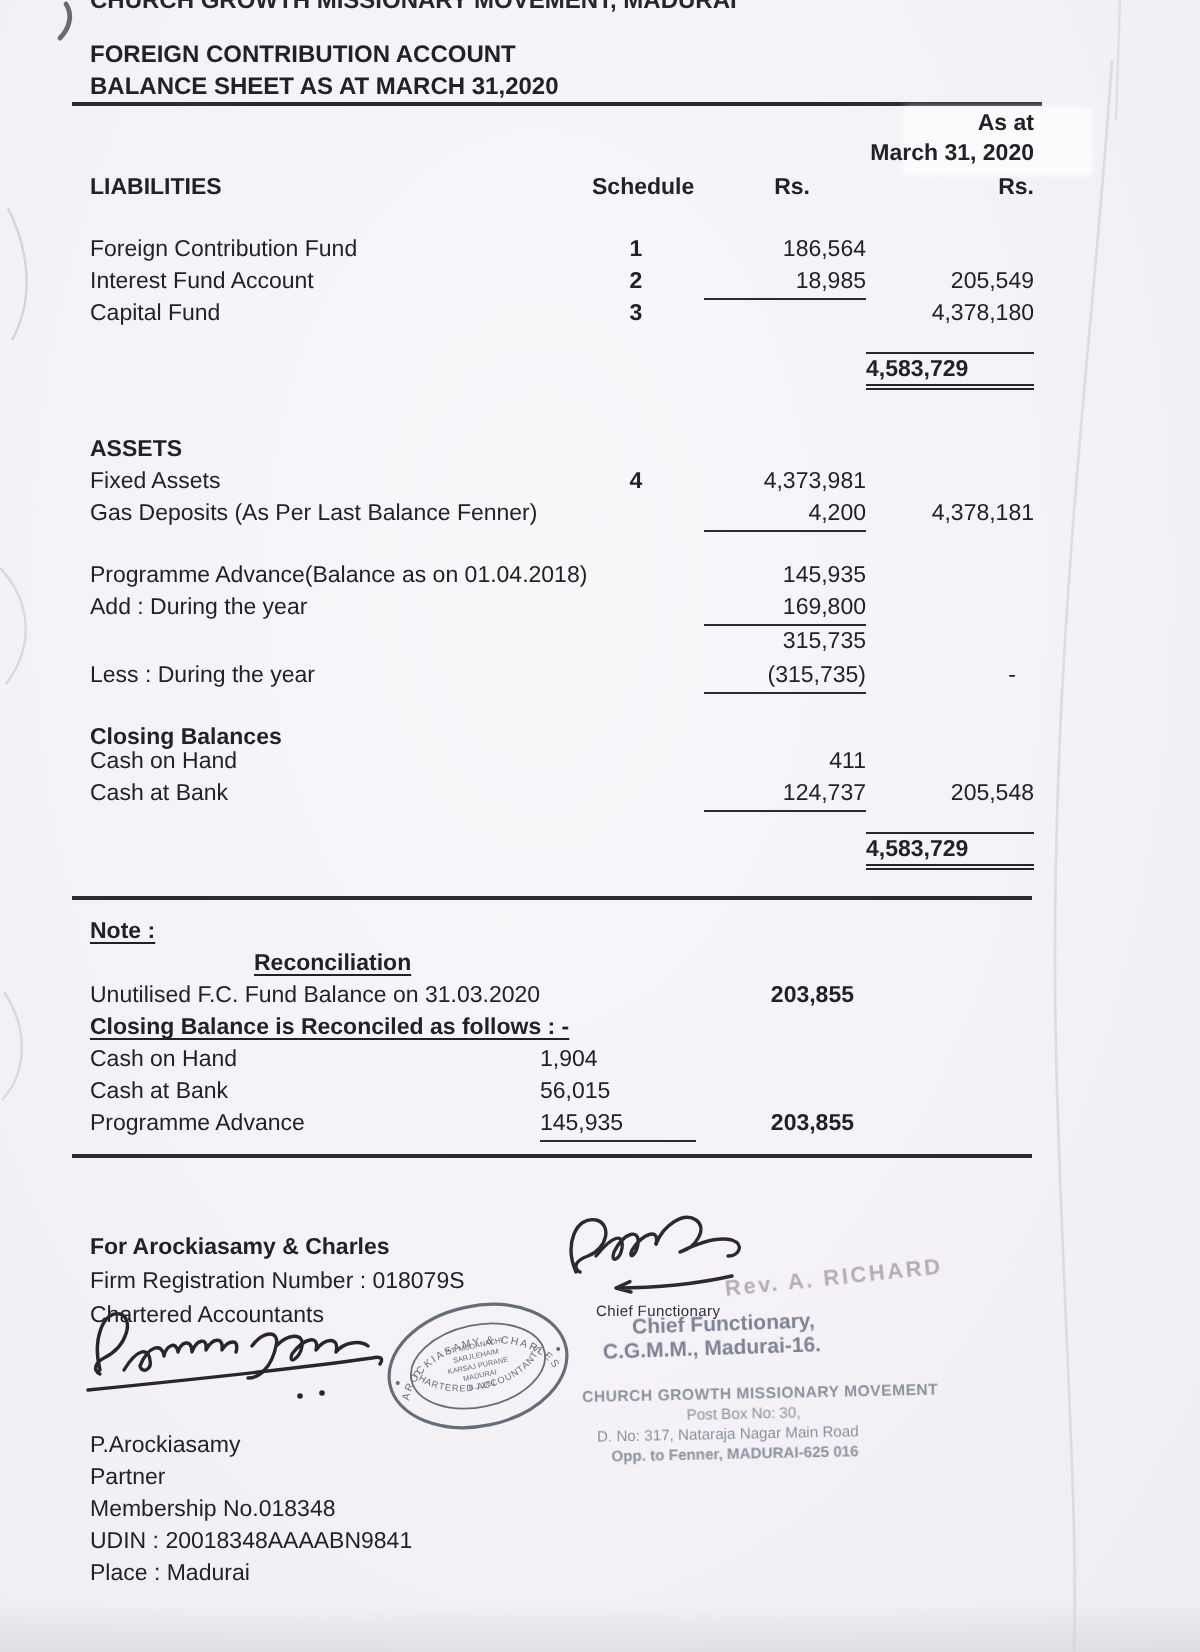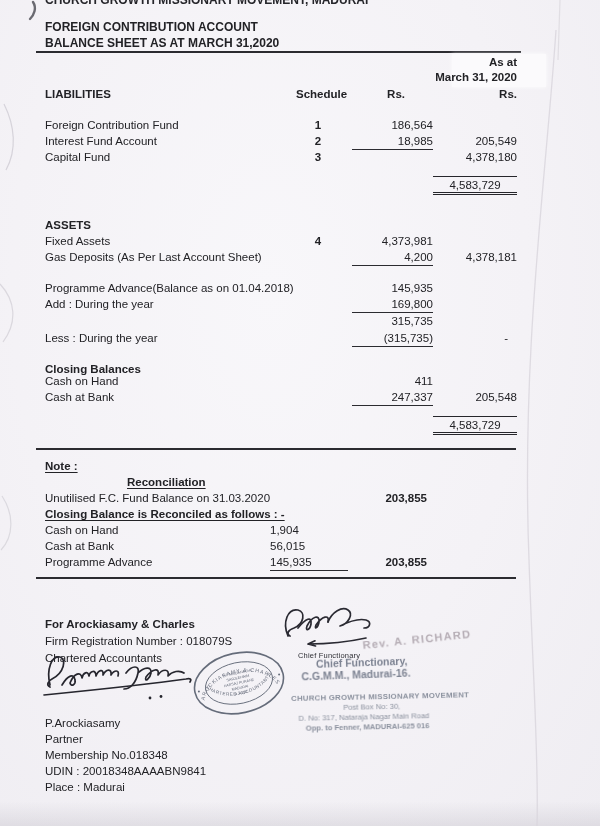--- a/index.html
+++ b/index.html
@@ -26,21 +26,21 @@
   .asat{position:absolute;top:55px;left:400px;width:117px;text-align:right;font-weight:bold;line-height:15px;font-size:11.5px;}
   
   .row{position:absolute;left:0;width:600px;height:15px;line-height:15px;}
   .c-label{position:absolute;left:45px;white-space:nowrap;}
   .c-sch{position:absolute;left:296px;width:44px;text-align:center;font-weight:bold;}
   .c-a1{position:absolute;left:343px;width:90px;text-align:right;}
   .c-a2{position:absolute;left:433px;width:84px;text-align:right;}
   .c-a1.u{left:352px;width:81px;border-bottom:1.3px solid #2b2b30;}
   .pad-dash{padding-right:9px;box-sizing:border-box;}
   .rs1{padding-right:28px;box-sizing:border-box;font-weight:bold;}
-  .total-box{position:absolute;left:433px;width:84px;border-top:1.4px solid #26262b;border-bottom:3.2px double #26262b;padding:2px 0 1px;text-align:center;font-weight:normal;}
+  .total-box{position:absolute;left:433px;width:84px;border-top:1.4px solid #26262b;border-bottom:3.2px double #26262b;padding:2px 0 1px;text-align:left;font-weight:bold;}
   
   .n-a1{position:absolute;left:270px;width:78px;text-align:left;}
   .n-a1.u{border-bottom:1.3px solid #2b2b30;}
   .n-a2{position:absolute;left:348px;width:79px;text-align:right;font-weight:bold;}
   .uline{text-decoration:underline;text-underline-offset:2px;}
   
   .ftline{position:absolute;left:45px;white-space:nowrap;margin-top:16px;}
   
   .chief-small{position:absolute;left:298px;top:651px;font-size:7.5px;color:#2f2f35;letter-spacing:.2px;}
   .rstamp{position:absolute;left:283px;top:635px;transform:rotate(-2deg);filter:blur(.2px);}
@@ -113,21 +113,21 @@
   <div class="row" style="top:218px;">
     <span class="c-label bold">ASSETS</span>
   </div>
   <div class="row" style="top:234px;">
     <span class="c-label">Fixed Assets</span>
     <span class="c-sch">4</span>
     <span class="c-a1">4,373,981</span>
     <span class="c-a2"></span>
   </div>
   <div class="row" style="top:250px;">
-    <span class="c-label">Gas Deposits (As Per Last Account Sheet)</span>
+    <span class="c-label">Gas Deposits (As Per Last Balance Fenner)</span>
     <span class="c-a1 u">4,200</span>
     <span class="c-a2">4,378,181</span>
   </div>
   <div class="row" style="top:281px;">
     <span class="c-label">Programme Advance(Balance as on 01.04.2018)</span>
     <span class="c-a1">145,935</span>
   </div>
   <div class="row" style="top:297px;">
     <span class="c-label">Add : During the year</span>
     <span class="c-a1 u">169,800</span>
@@ -142,21 +142,21 @@
   </div>
   <div class="row" style="top:362px;">
     <span class="c-label bold">Closing Balances</span>
   </div>
   <div class="row" style="top:374px;">
     <span class="c-label">Cash on Hand</span>
     <span class="c-a1">411</span>
   </div>
   <div class="row" style="top:390px;">
     <span class="c-label">Cash at Bank</span>
-    <span class="c-a1 u">247,337</span>
+    <span class="c-a1 u">124,737</span>
     <span class="c-a2">205,548</span>
   </div>
 
   <div class="total-box" style="top:416px;">4,583,729</div>
 
   <div class="rule rule-thin" style="top:448px;width:480px;"></div>
   <div class="row" style="top:459px;">
     <span class="c-label bold uline">Note :</span>
   </div>
   <div class="row" style="top:475px;">

